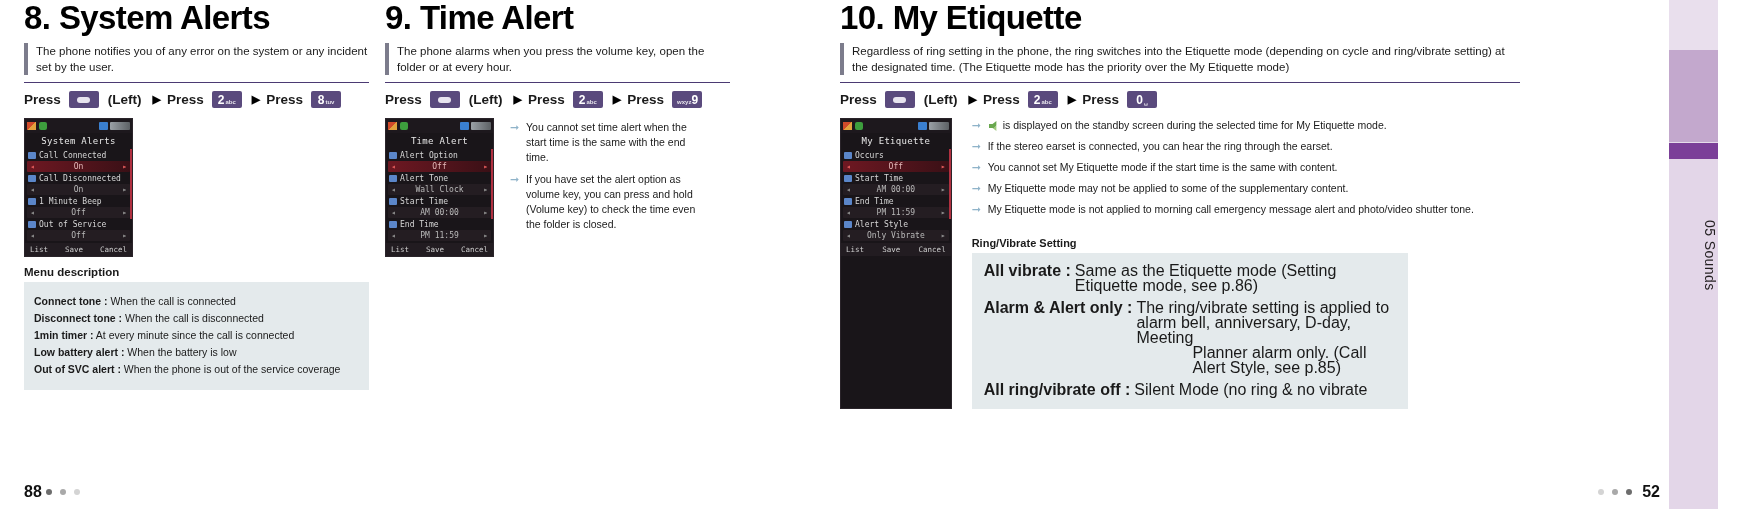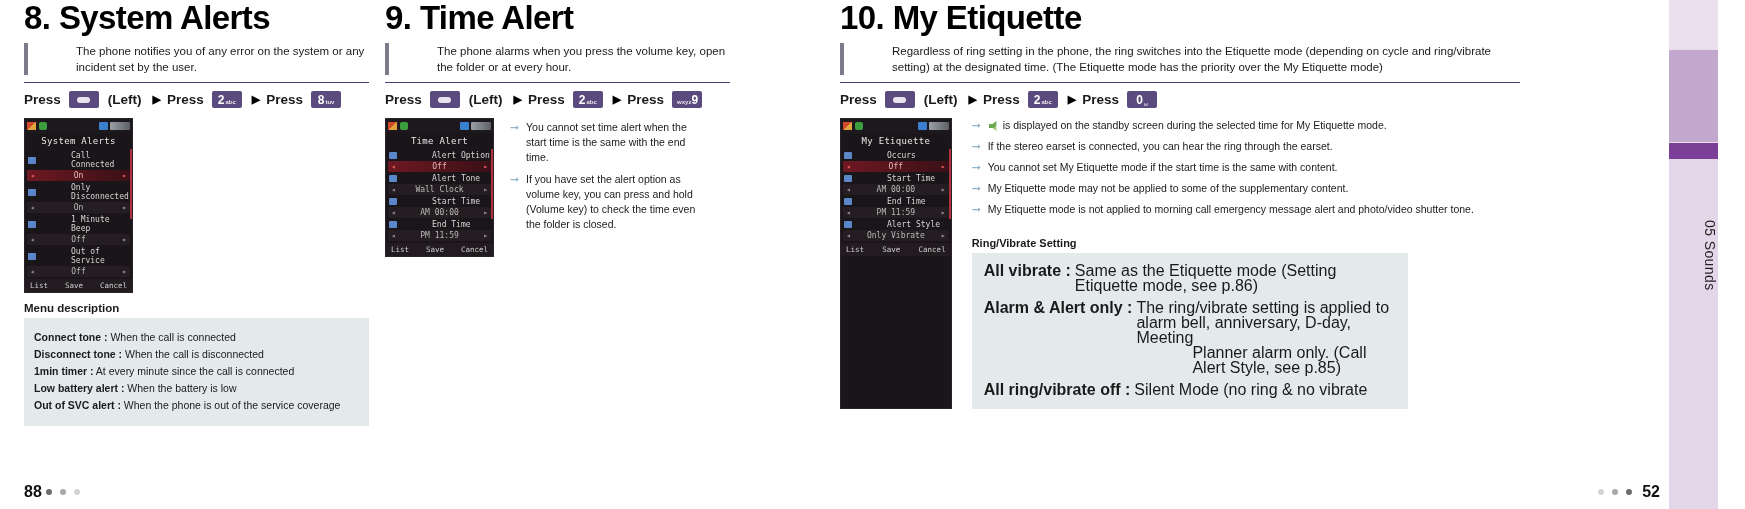--- a/index.html
+++ b/index.html
@@ -36,21 +36,21 @@
   
   .sec-head{
     font-size:33px;font-weight:bold;letter-spacing:-0.6px;
     line-height:34px;color:#000;margin:0;padding-top:1px;
     white-space:nowrap;
   }
   .sec-head .num{font-size:33px;}
 
   .lead-wrap{display:flex;margin-top:8px;}
   .lead-bar{width:4px;background:#7c7c8c;flex:0 0 4px;margin-right:8px;}
-  .lead-text{font-size:11.5px;line-height:16px;color:#1a1a1a;margin-left:40px;}
+  .lead-text{font-size:11.5px;line-height:16px;color:#1a1a1a;}
 
   .rule{height:0;border-bottom:1.4px solid #4b3a73;margin-top:7px;}
   .rule-3{margin-top:7px;}
 
   
   .press-row{display:flex;align-items:center;margin-top:8px;font-size:13.5px;font-weight:bold;}
   .press-row .w{margin:0 4px 0 0;}
   .press-row .w2{margin:0 5px;}
   .keycap{
     display:inline-flex;align-items:center;justify-content:center;
@@ -72,21 +72,21 @@
     color:#d8d8d8;position:relative;overflow:hidden;
   }
   .phone.wide{width:110px;}
   .ph-status{height:14px;background:#1d181d;display:flex;align-items:center;padding:0 2px;}
   .ico-sig{width:9px;height:8px;background:linear-gradient(135deg,#d14b2a 50%,#e2a23d 50%);margin-right:3px;}
   .ico-grn{width:8px;height:8px;background:#3d9e3d;border-radius:2px;margin-right:2px;}
   .ph-status .spacer{flex:1;}
   .ico-blue{width:9px;height:8px;background:#3a7fd0;border-radius:1px;margin-right:2px;}
   .ico-batt{width:20px;height:8px;background:linear-gradient(90deg,#9aa0a6,#5d6165);border-radius:1px;}
   .ph-title{text-align:center;font-size:9px;color:#e8e8e8;padding:3px 0 4px;letter-spacing:.3px;}
-  .ph-item{font-size:8px;color:#d6d6d6;padding:1px 2px 0 3px;display:flex;align-items:center;gap:32px;}
+  .ph-item{font-size:8px;color:#d6d6d6;padding:1px 2px 0 3px;display:flex;align-items:center;}
   .ph-item .bico{width:8px;height:7px;background:#5b86c9;border-radius:1px;margin-right:3px;flex:0 0 8px;}
   .ph-val{
     display:flex;align-items:center;justify-content:space-between;
     font-size:8px;color:#b9b9b9;margin:1px 2px;padding:0 3px;height:11px;
     background:#241d22;border-radius:1px;
   }
   .ph-val.sel{background:linear-gradient(90deg,#6e1822,#3a1016);color:#e3b9b9;}
   .ph-val .ch{color:#8d8d8d;font-size:8px;}
   .ph-val.sel .ch{color:#e05a5a;}
   .ph-val .vv{flex:1;text-align:center;}
@@ -190,21 +190,21 @@
         <span>Call Connected</span>
       </div>
       <div class="ph-val sel">
         <span class="ch">◂</span>
         <span class="vv">On</span>
         <span class="ch">▸</span>
       </div>
 
       <div class="ph-item">
         <span class="bico"></span>
-        <span>Only Disconnected</span>
+        <span>Call Disconnected</span>
       </div>
       <div class="ph-val">
         <span class="ch">◂</span>
         <span class="vv">On</span>
         <span class="ch">▸</span>
       </div>
 
       <div class="ph-item">
         <span class="bico"></span>
         <span>1 Minute Beep</span>

